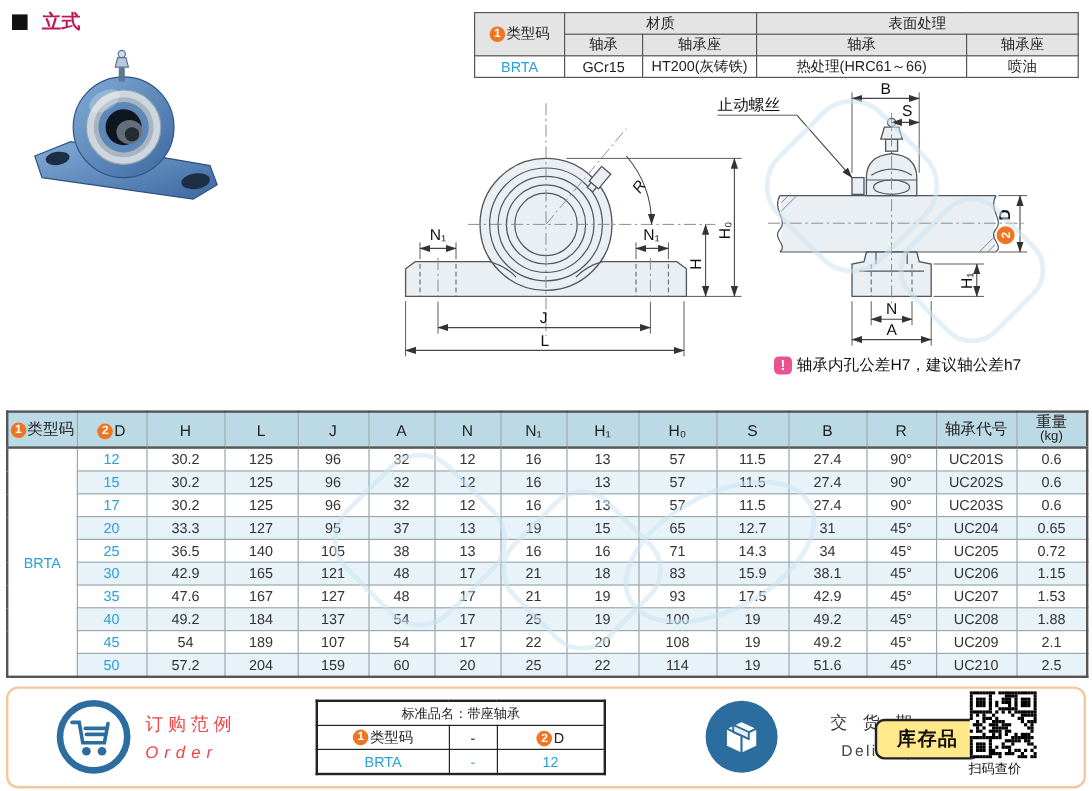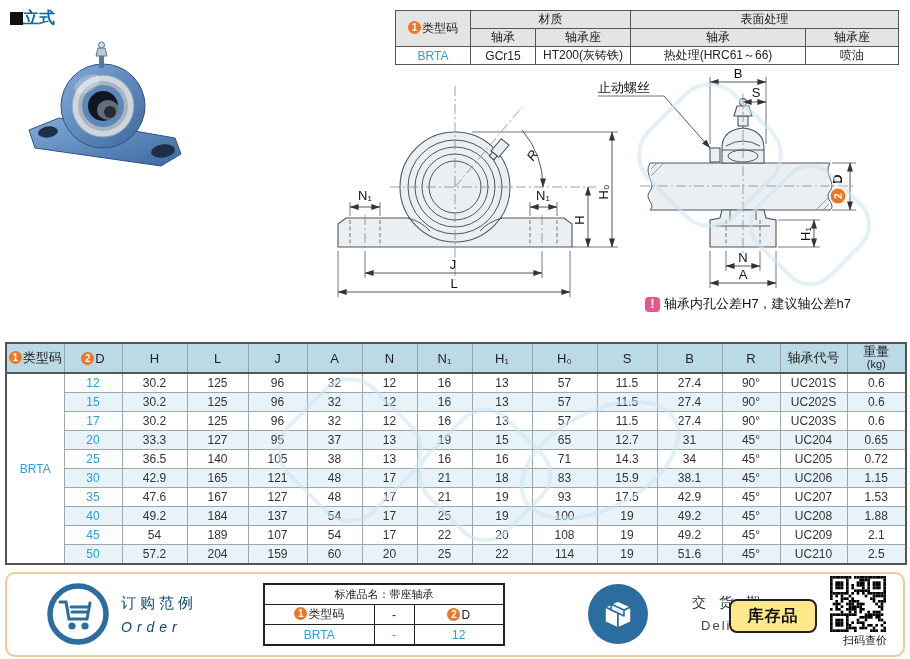--- a/index.html
+++ b/index.html
@@ -2,22 +2,22 @@
 <html><head>
 <meta charset="utf-8">
 <style>
   html,body{margin:0;padding:0;}
   body{
     width:910px;height:659px;position:relative;background:#fff;overflow:hidden;
     font-family:"Liberation Sans","DejaVu Sans",sans-serif;color:#222;
     -webkit-font-smoothing:antialiased;
   }
   
-  .page-title{position:absolute;left:10px;top:8px;display:flex;align-items:center;gap:0;
-    font-size:16px;font-weight:bold;color:#0369a1;}
+  .page-title{position:absolute;left:10px;top:8px;display:flex;align-items:center;gap:12px;
+    font-size:16px;font-weight:bold;color:#be185d;}
   .title-square{width:13px;height:13px;background:#111;display:inline-block;}
   
   .photo{position:absolute;left:15px;top:34px;}
   
   .spec-table{position:absolute;left:395px;top:10px;width:503px;border-collapse:collapse;
     table-layout:fixed;font-size:12px;text-align:center;}
   .spec-table th,.spec-table td{border:1px solid #555;height:16px;padding:0;font-weight:normal;}
   .spec-table thead th{background:#e4e4e4;}
   .spec-table td{background:#fff;}
   .blue-text{color:#2a9fd8;}
@@ -42,35 +42,35 @@
   .data-table tbody td{height:18px;color:#333;background:#fff;}
   .data-table tbody tr.alt td{background:#e7f3f9;}
   .data-table td.type-cell{background:#fff;color:#2a9fd8;}
   .data-table td.d-val{color:#2a9fd8;}
   .wh{line-height:13px;font-size:13px;}
   .wh .wu{display:block;font-size:11px;}
   
   .footer{position:absolute;left:5px;top:572px;width:896px;height:81px;border:2px solid #f4c79c;
     border-radius:10px;background:#fff;z-index:3;}
   .footer .cart-icon{position:absolute;left:36px;top:7px;}
-  .order-text{position:absolute;left:114px;top:20px;color:#0c4a6e;}
+  .order-text{position:absolute;left:114px;top:20px;color:#ef4444;}
   .order-text .cn{font-size:15px;letter-spacing:4px;}
   .order-text .en{font-size:14px;letter-spacing:5px;margin-top:6px;font-style:italic;}
   .order-table{position:absolute;left:256px;top:9px;width:240px;border-collapse:collapse;
     table-layout:fixed;font-size:12px;text-align:center;border:2px solid #222;}
   .order-table th,.order-table td{border:1px solid #222;height:19px;padding:0;}
   .order-table th{font-size:11px;font-weight:normal;}
   .footer .delivery-icon{position:absolute;left:576px;top:7px;}
   .delivery-text{position:absolute;left:653px;top:20px;color:#333;margin-left:32px;}
   .delivery-text .cn{font-size:14px;letter-spacing:13px;white-space:nowrap;}
   .delivery-text .en{font-size:13px;letter-spacing:2px;margin-top:6px;color:#444;text-align:center;}
   .stock-button{position:absolute;left:722px;top:25px;width:84px;height:30px;background:#ffe98a;
     border:2px solid #222;border-radius:8px;font-size:16px;font-weight:bold;color:#111;
     display:flex;align-items:center;justify-content:center;letter-spacing:1px;cursor:pointer;}
-  .qr-block{position:absolute;left:822px;top:2px;width:58px;text-align:right;}
+  .qr-block{position:absolute;left:800px;top:2px;width:58px;text-align:left;}
   .qr-code{width:56px;height:56px;margin:0 auto;}
   .qr-caption{font-size:11px;color:#111;margin-top:1px;white-space:nowrap;}
   
   .ol{fill:#eaeff3;stroke:#50565c;stroke-width:1.1;}
   .thin{fill:none;stroke:#50565c;stroke-width:1;}
   .cl{fill:none;stroke:#888;stroke-width:.8;stroke-dasharray:10 3 2 3;}
   .dsh{fill:none;stroke:#666;stroke-width:.9;stroke-dasharray:4 2.5;}
   .dim{fill:none;stroke:#444;stroke-width:.9;}
   .ext{fill:none;stroke:#555;stroke-width:.8;}
   .dimtxt{font-size:13px;fill:#111;}

